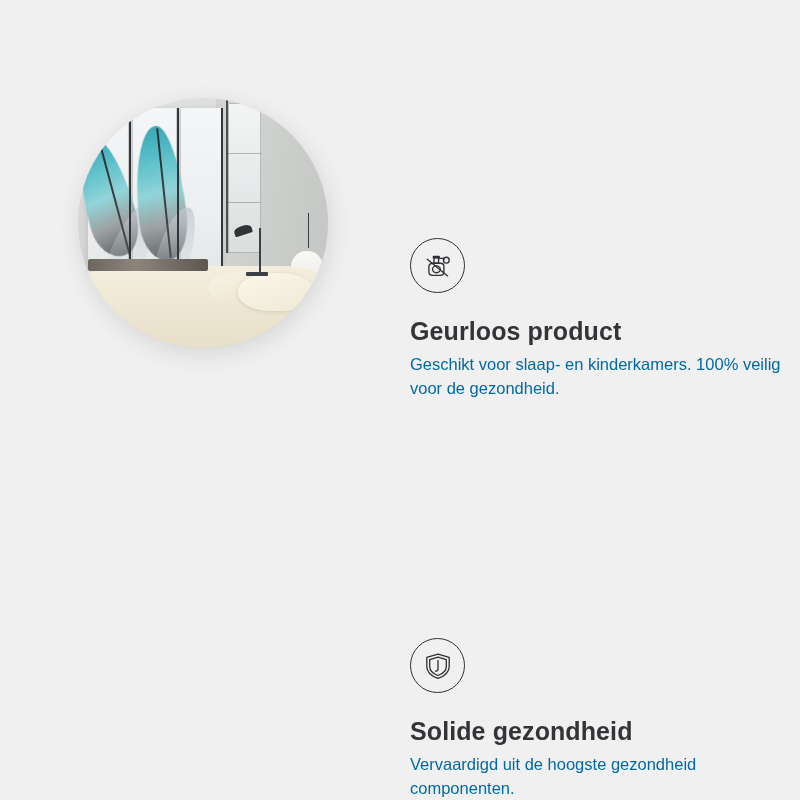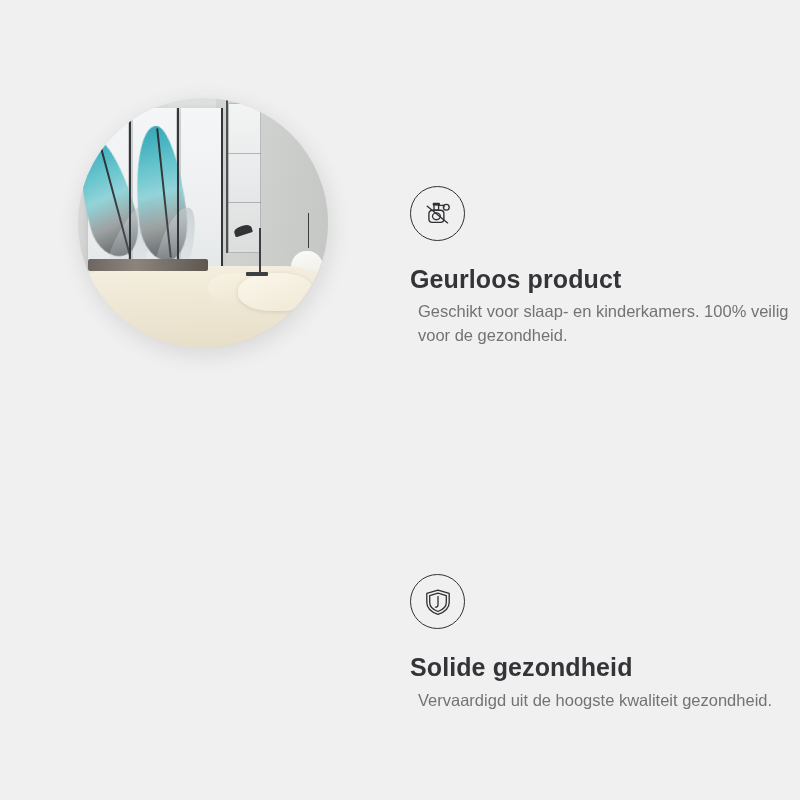--- a/index.html
+++ b/index.html
@@ -19,21 +19,21 @@
     position:relative;
     width:800px;
     height:800px;
     background:#f0f0f0;
   }
 
   
   .feature-row {
     position:absolute;
     display:flex;
-    align-items:center;
+    align-items:flex-end;
     width:800px;
   }
   .feature-row.row-1 { top:0; left:0; height:400px; }
   .feature-row.row-2 { top:400px; left:0; height:400px; }
 
   
   .media-wrap {
     position:relative;
     width:400px;
     height:400px;
@@ -199,24 +199,24 @@
     font-size:25px;
     font-weight:600;
     color:#333437;
     letter-spacing:0.1px;
     margin-top:24px;
     margin-left:2px;
     line-height:1.15;
   }
   .feature-desc {
     font-size:16.5px;
-    color:#737373;
+    color:#0369a1;
     line-height:1.46;
     margin-top:6px;
-    margin-left:10px;
+    margin-left:2px;
     max-width:390px;
   }
 </style>
 </head>
 <body>
 
 <div class="page">
 
   <div class="feature-row row-1">
 
@@ -309,17 +309,17 @@
                      c0 4.3 -3.5 7.3 -8.3 9.1
                      c-4.8 -1.8 -8.3 -4.8 -8.3 -9.1
                      v-6.8 z"></path>
 
             <path d="M17 11.3 v8.4 a2.5 2.5 0 0 1 -2.5 2.5"></path>
           </g>
         </svg>
       </div>
 
       <div class="feature-title">Solide gezondheid</div>
-      <div class="feature-desc">Vervaardigd uit de hoogste kwaliteit gezondheid.</div>
+      <div class="feature-desc">Vervaardigd uit de hoogste gezondheid componenten.</div>
     </div>
   </div>
 
 </div>
 
 </body></html>

